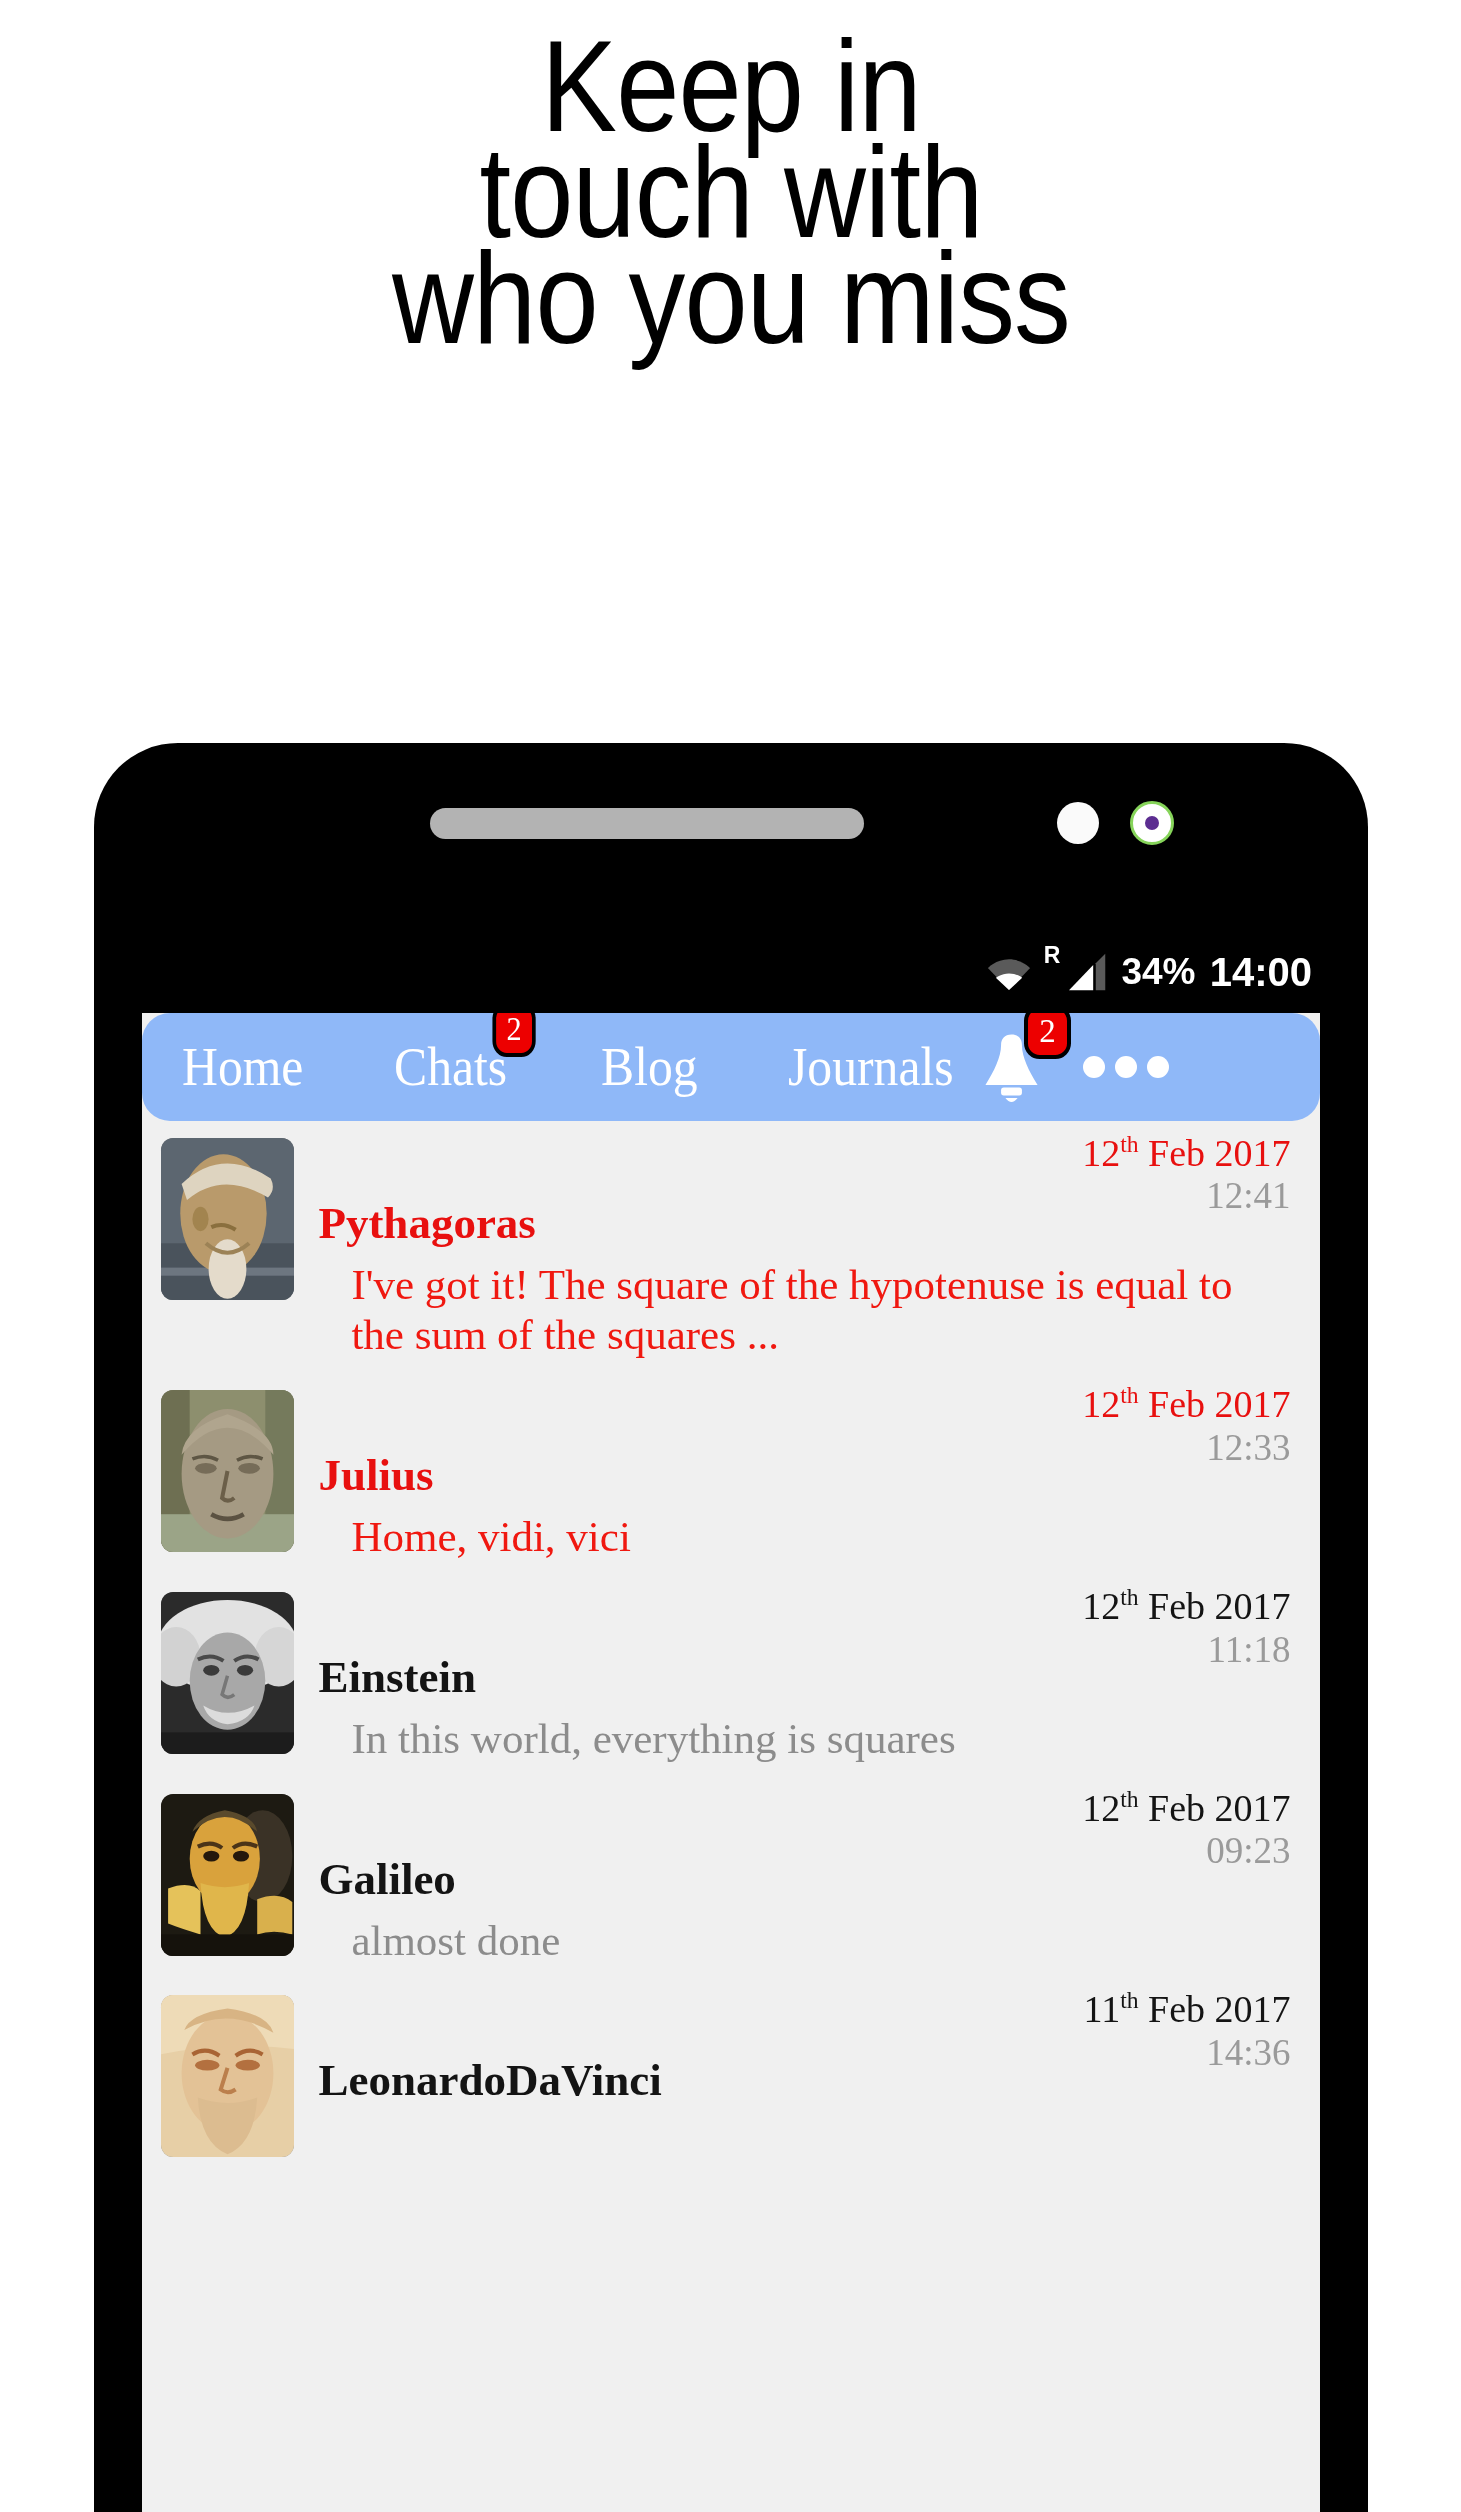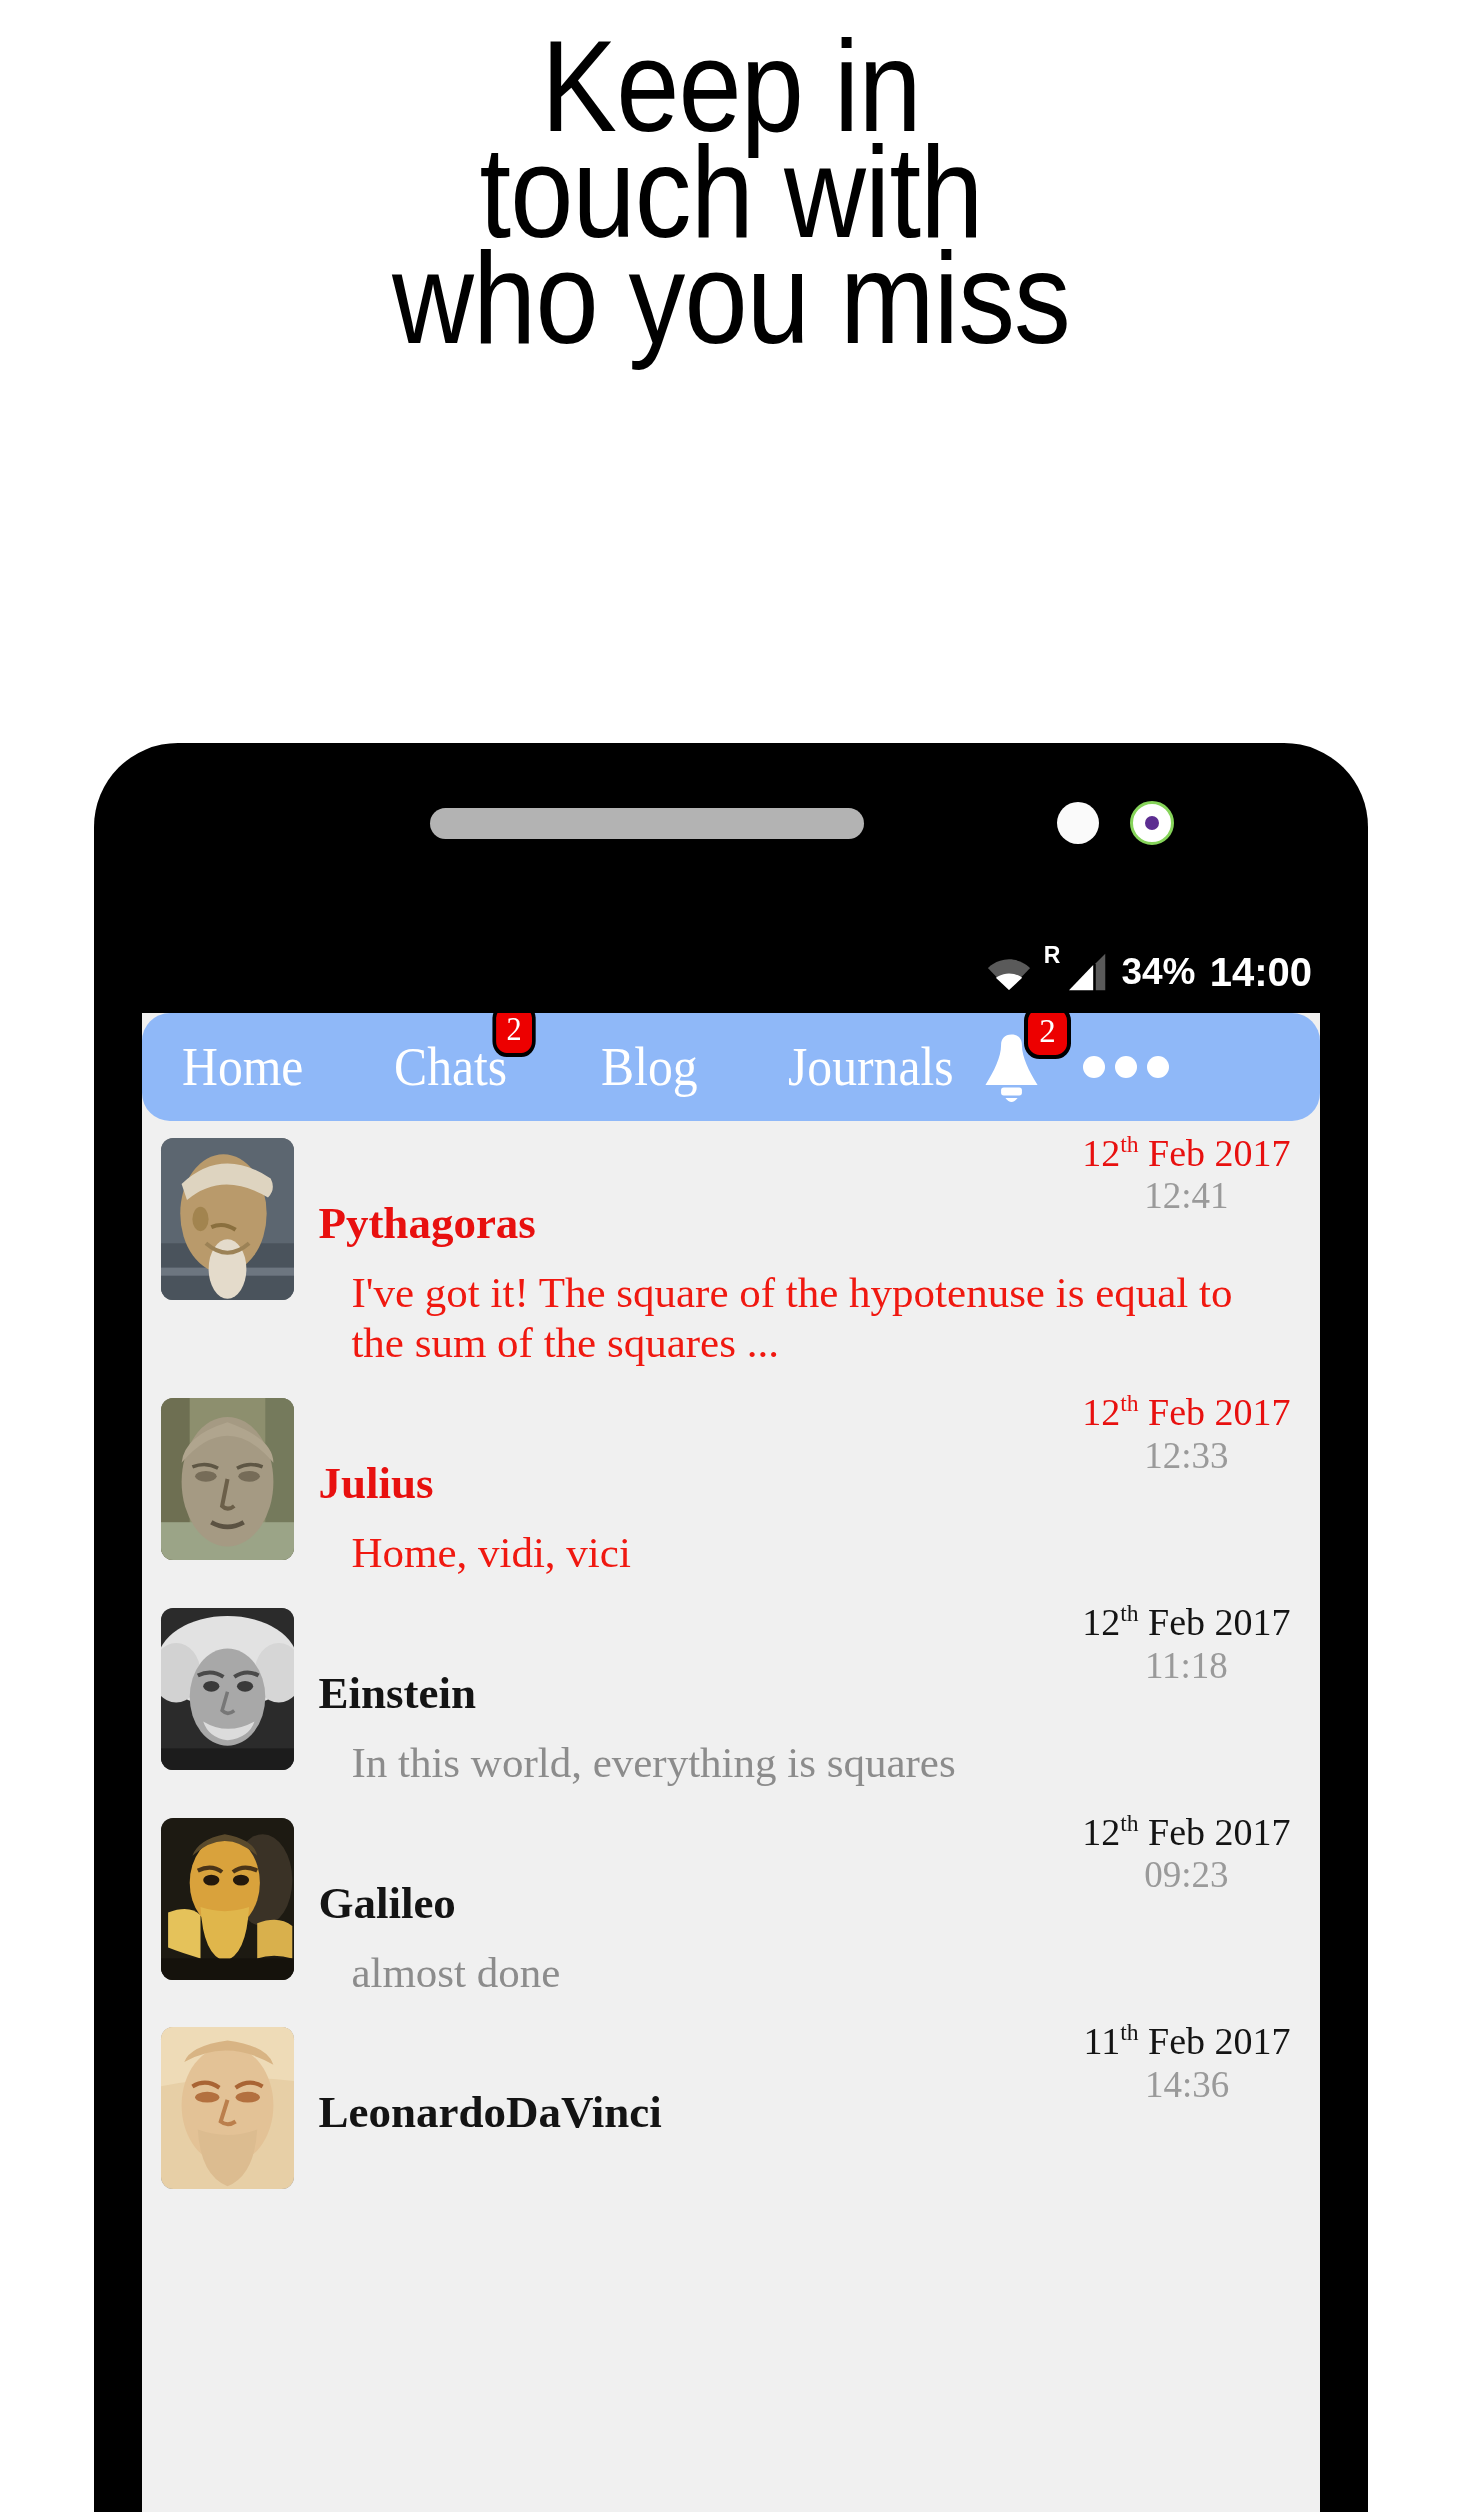--- a/index.html
+++ b/index.html
@@ -218,21 +218,21 @@
   .chat-body {
     flex:1 1 auto;
     position:relative;
     padding-left:24.4px;
     padding-right:0;
   }
   .meta {
     position:absolute;
     right:3.5px;
     top:-1.7px;
-    text-align:center;
+    text-align:right;
     font-family:"Liberation Serif", serif;
     line-height:1.06;
   }
   .meta-date {
     display:block;
     font-size:38px;
     white-space:nowrap;
   }
   .meta-date sup { font-size:0.62em; vertical-align:super; }
   .meta-time {
@@ -247,21 +247,21 @@
     font-weight:700;
     line-height:1;
     margin-top:68px;
     white-space:nowrap;
   }
   .chat-msg {
     font-family:"Liberation Serif", serif;
     font-size:43px;
     font-weight:400;
     line-height:1.17;
-    margin-top:22px;
+    margin-top:14px;
     padding-left:33px;
     padding-right:35px;
   }
 
   .unread .chat-name,
   .unread .meta-date { color:#e8100f; }
   .unread .chat-msg  { color:#f01810; }
 
   .read .chat-name,
   .read .meta-date { color:#141414; }

